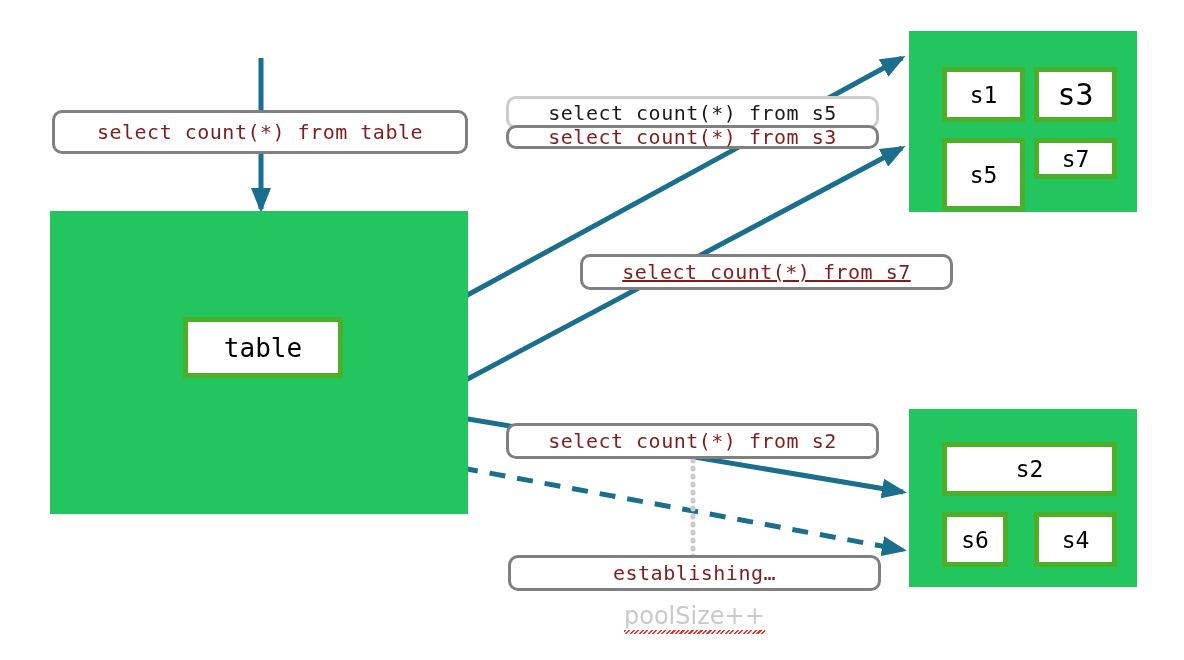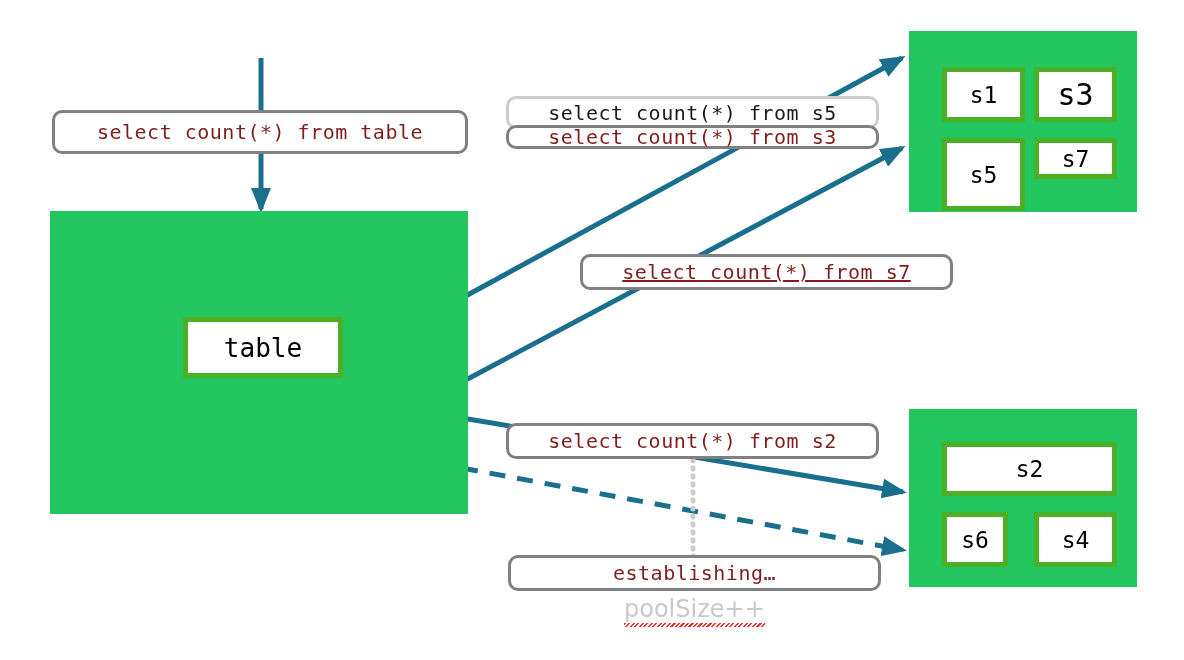--- a/index.html
+++ b/index.html
@@ -72,20 +72,21 @@
     position: absolute;
     font-family: "DejaVu Sans", sans-serif;
     font-size: 24px;
     color: #c9c9c9;
     white-space: nowrap;
     letter-spacing: 0px;
   }
   #poolsize-text .squiggle {
     display: inline-block;
     position: relative;
+    margin-top: 7px;
   }
   #poolsize-text .squiggle::after {
     content: "";
     position: absolute;
     left: 0;
     right: 0;
     bottom: -4px;
     height: 4px;
     background-image:
       repeating-linear-gradient(135deg,

